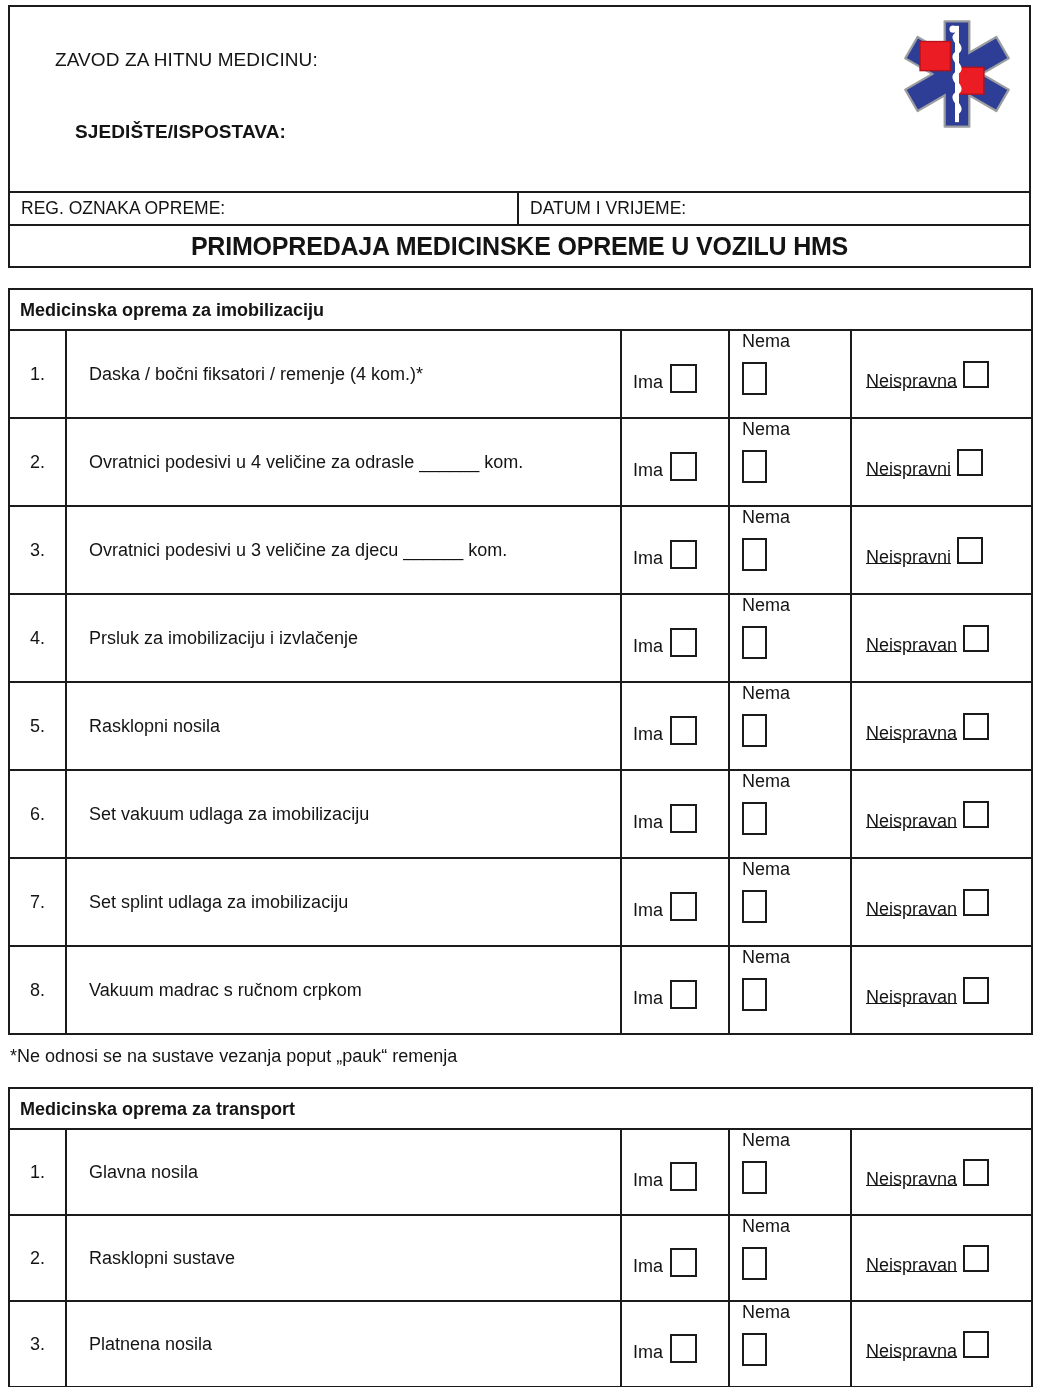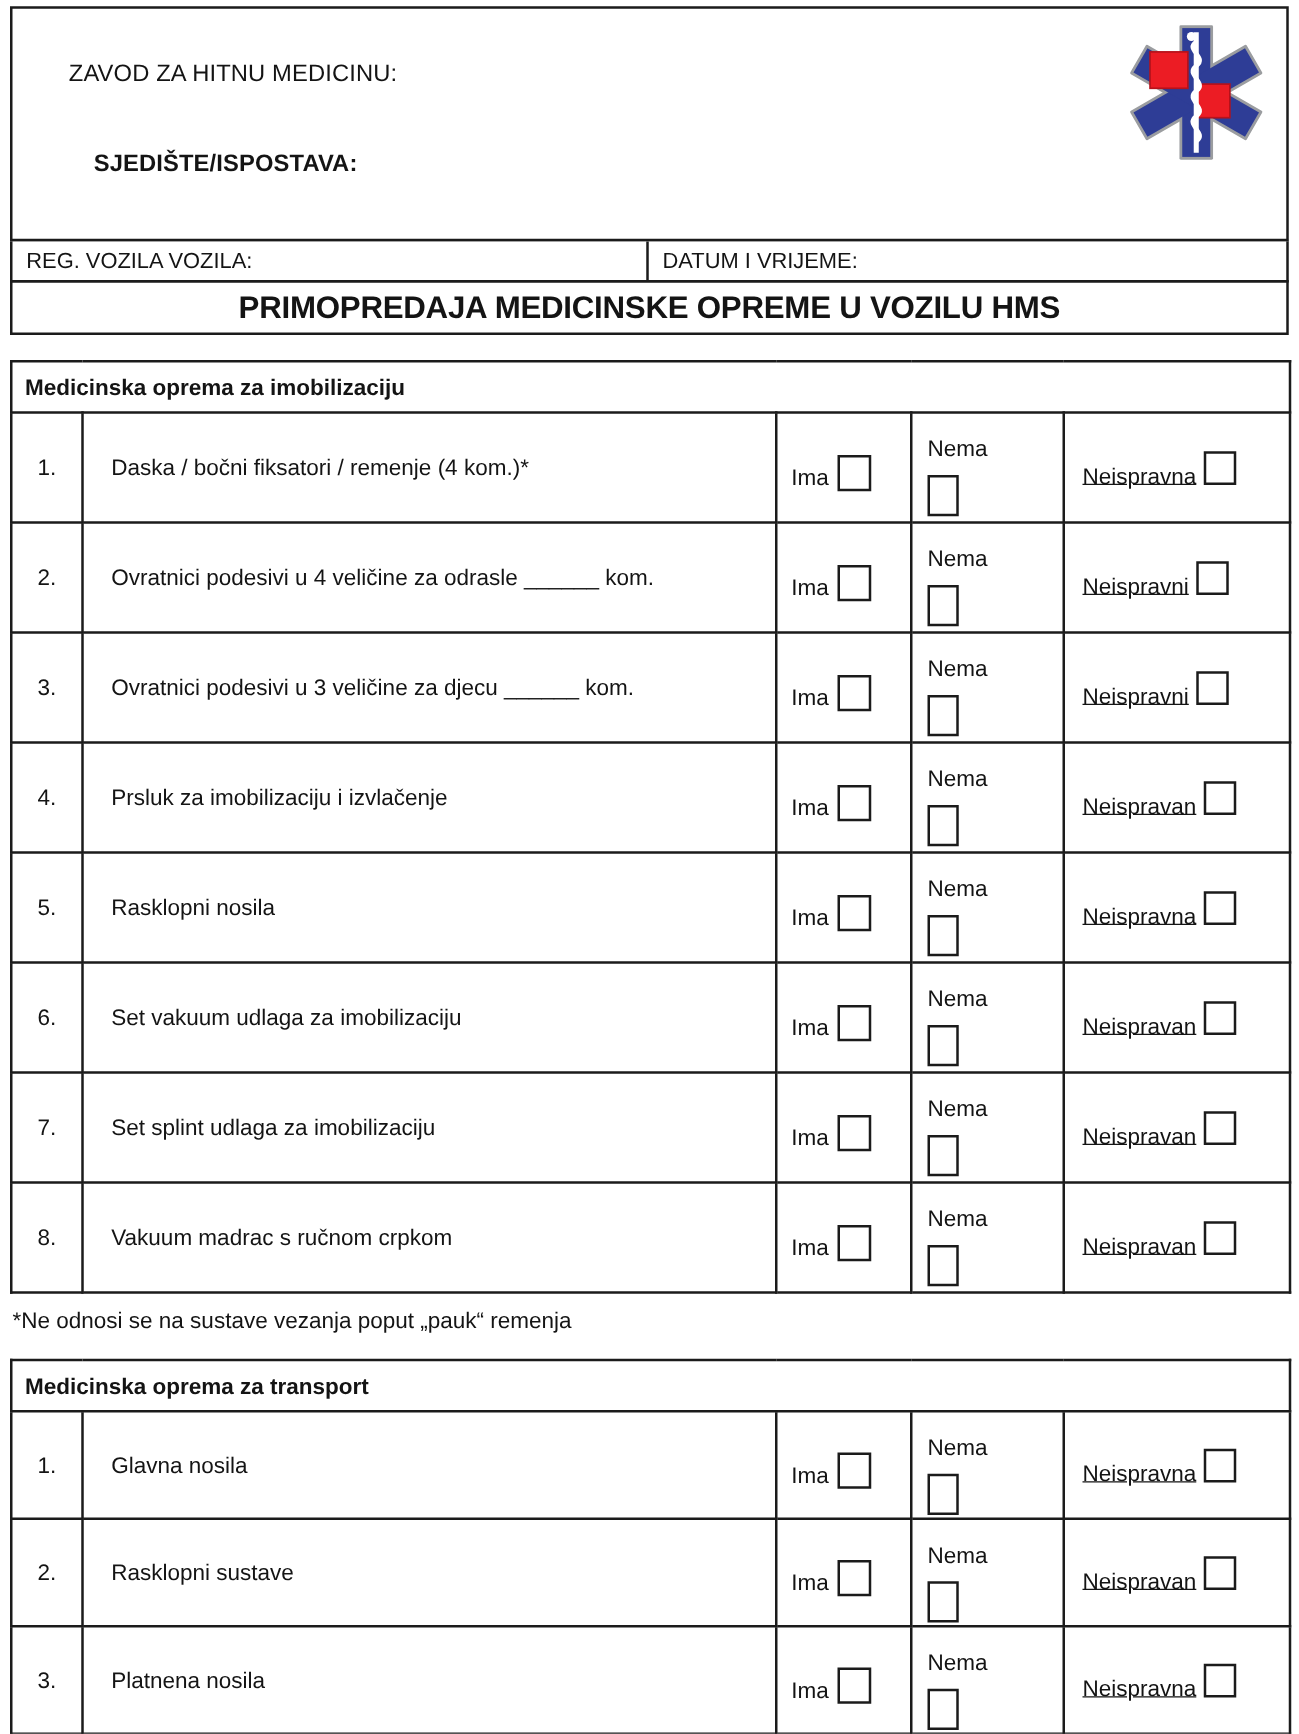--- a/index.html
+++ b/index.html
@@ -69,21 +69,21 @@
     height: 41px;
     padding: 2px 10px 0 10px;
     vertical-align: middle;
   }
   .t1 tbody tr { height: 88px; }
   .t2 tbody tr { height: 86px; }
 
   td.c-num  { text-align: center; vertical-align: middle; }
   td.c-item { padding-left: 22px; vertical-align: middle; }
   td.c-ima  { padding: 16px 0 0 11px; vertical-align: middle; white-space: nowrap; }
-  td.c-nema { padding: 18px 0 0 12px; vertical-align: top; }
+  td.c-nema { padding: 0 0 0 12px; vertical-align: top; }
   td.c-def  { padding: 14px 0 0 14px; vertical-align: middle; white-space: nowrap; text-decoration: underline; }
 
   .cb {
     display: inline-block;
     background: #fff;
     border: 2.5px solid #1b1b1b;
   }
   .lab { vertical-align: middle; }
   .cb-ima  { width: 27px; height: 29px; margin-left: 7px; vertical-align: middle; transform: translateY(-4px); }
   .cb-nema { display: block; width: 25px; height: 33px; margin-top: 10px; }
@@ -121,21 +121,21 @@
       <g stroke="#ffffff" fill="none">
         <path d="M50 7 L50 93" stroke-width="3.6"></path>
         <path d="M50 14 C41 19 59 25 50 31 C41 37 59 43 50 49 C41 55 59 61 50 67 C41 73 59 79 50 85" stroke-width="3"></path>
         <circle cx="46.5" cy="10" r="3.2" fill="#ffffff" stroke="none"></circle>
       </g>
     </svg>
   </div>
 
   <div class="meta-row">
     <div class="meta-cell reg">
-      <span>REG. VOZILA VOZILA:</span>
+      <span>REG. OZNAKA OPREME:</span>
     </div>
     <div class="meta-cell datum">
       <span>DATUM I VRIJEME:</span>
     </div>
   </div>
 
   <div class="title-row">PRIMOPREDAJA MEDICINSKE OPREME U VOZILU HMS</div>
 
   <table class="equip-table t1">
     <colgroup>

